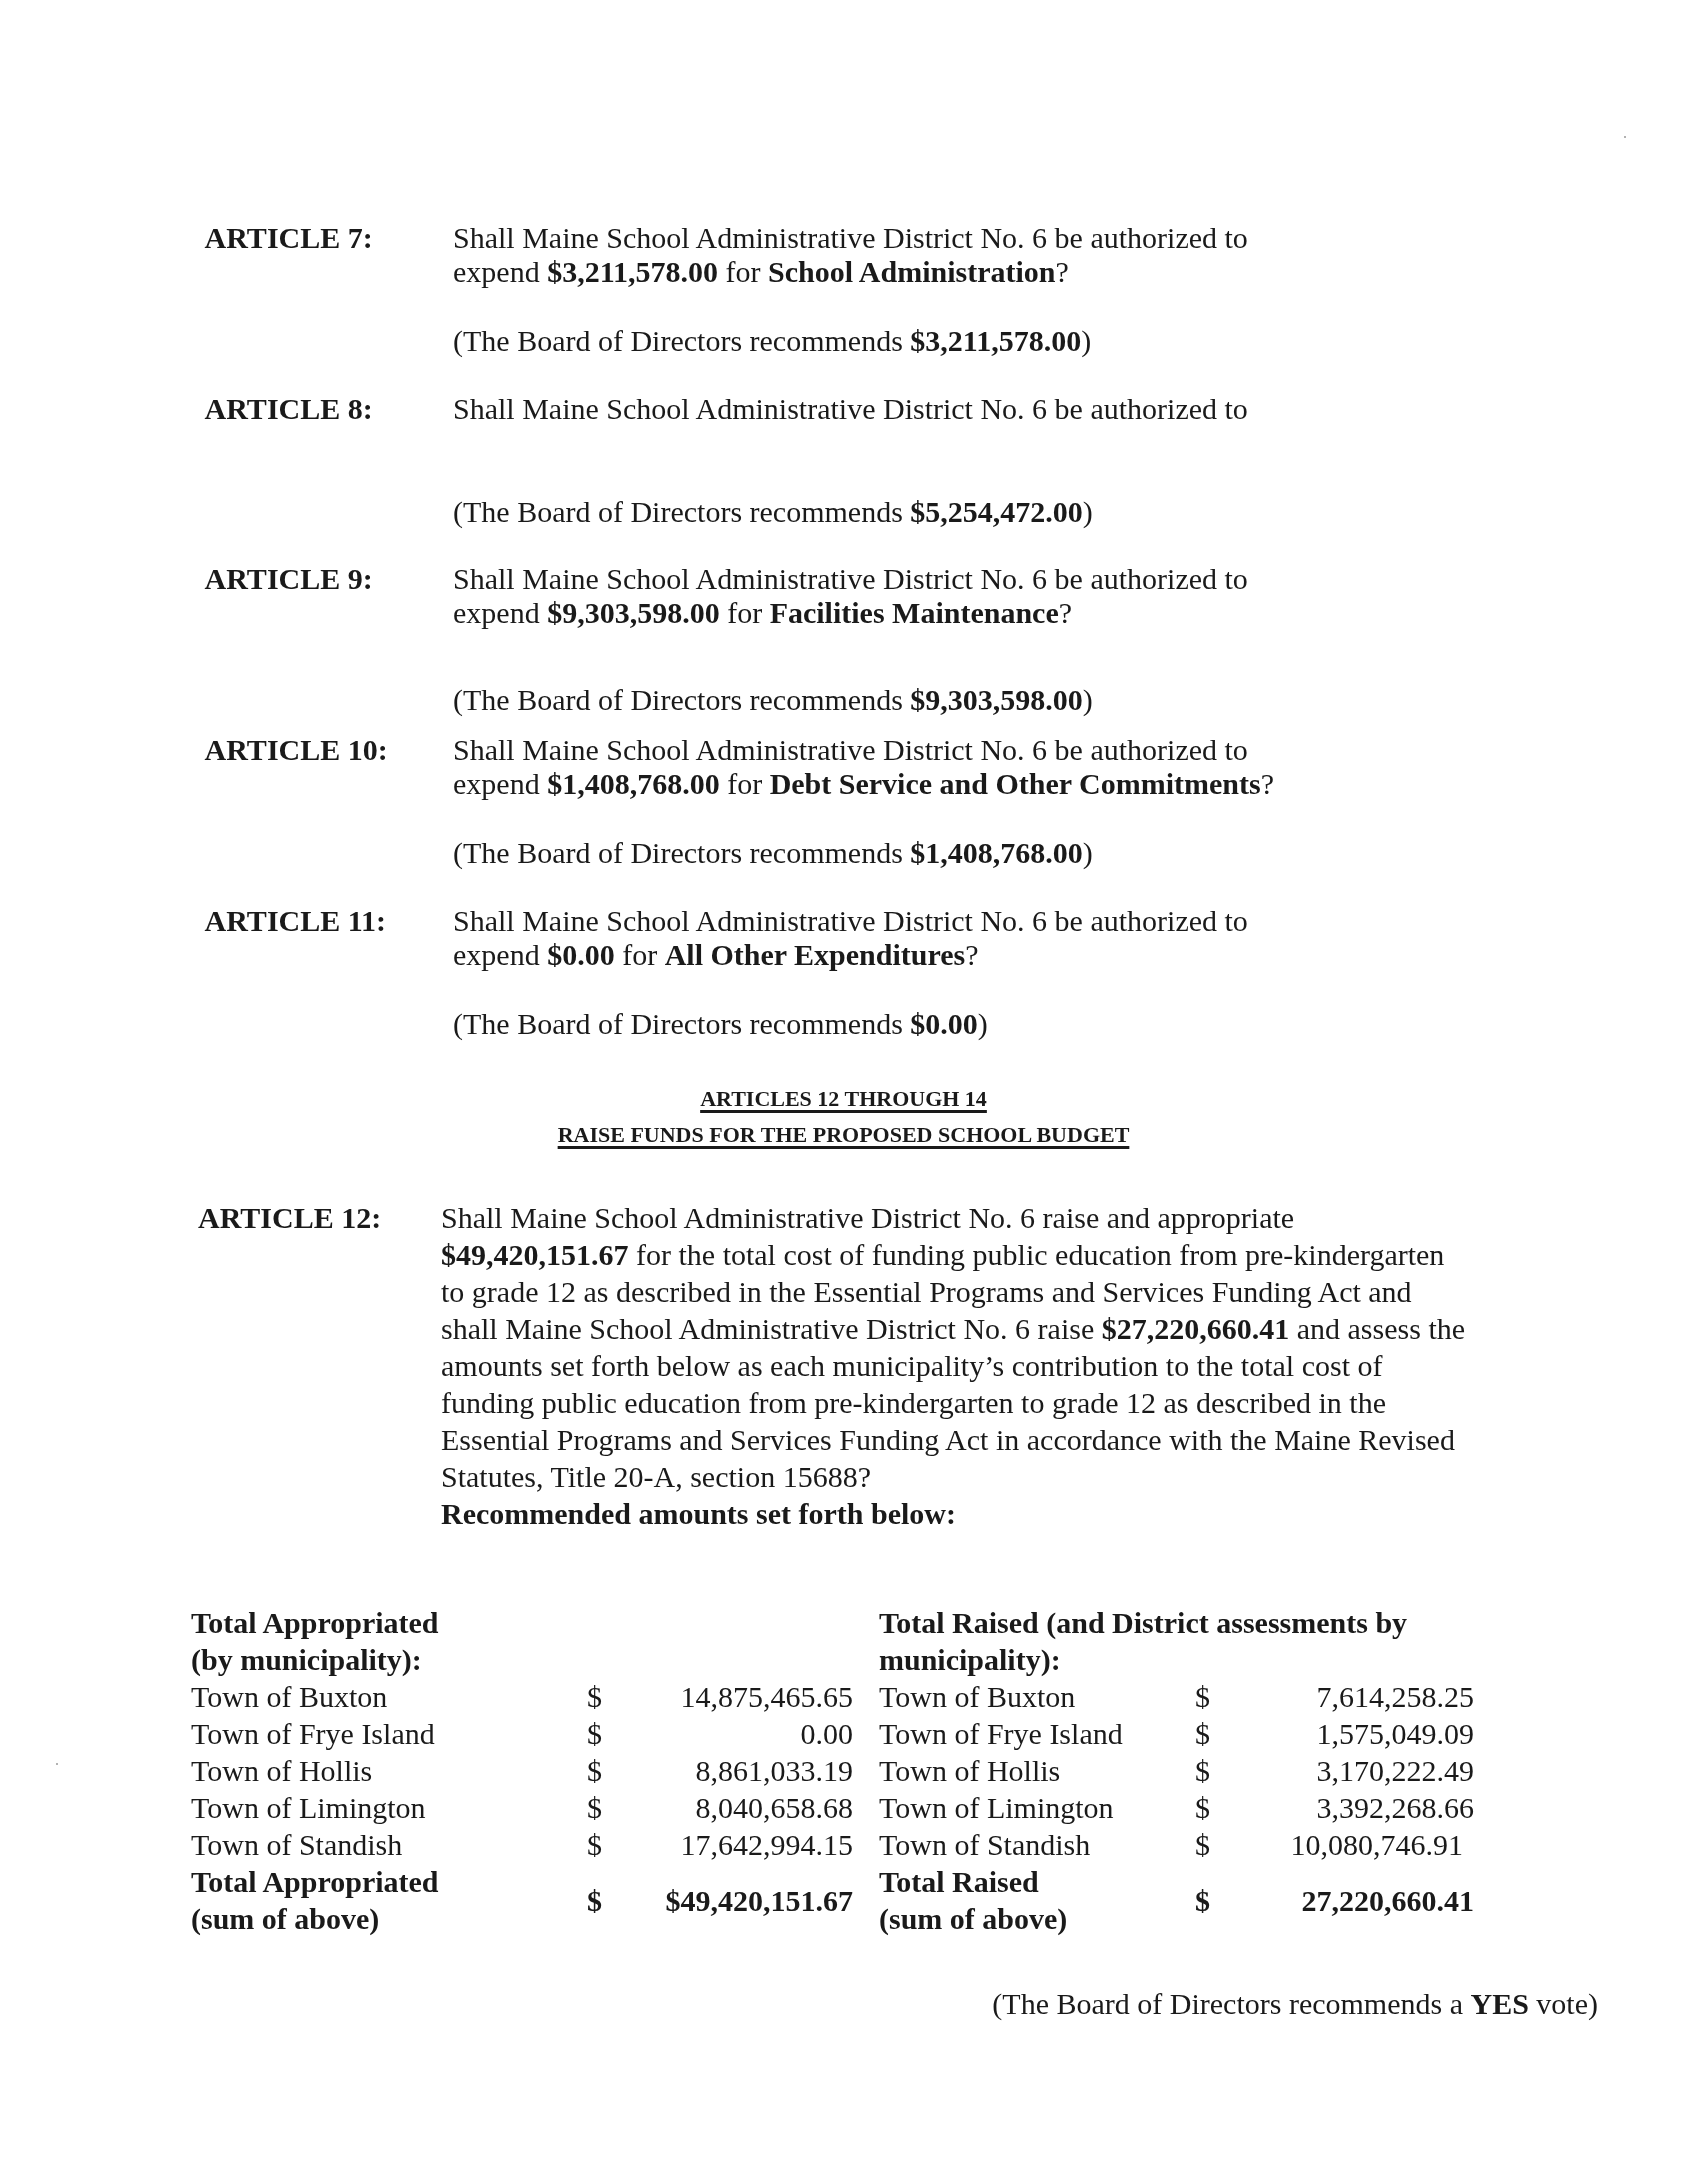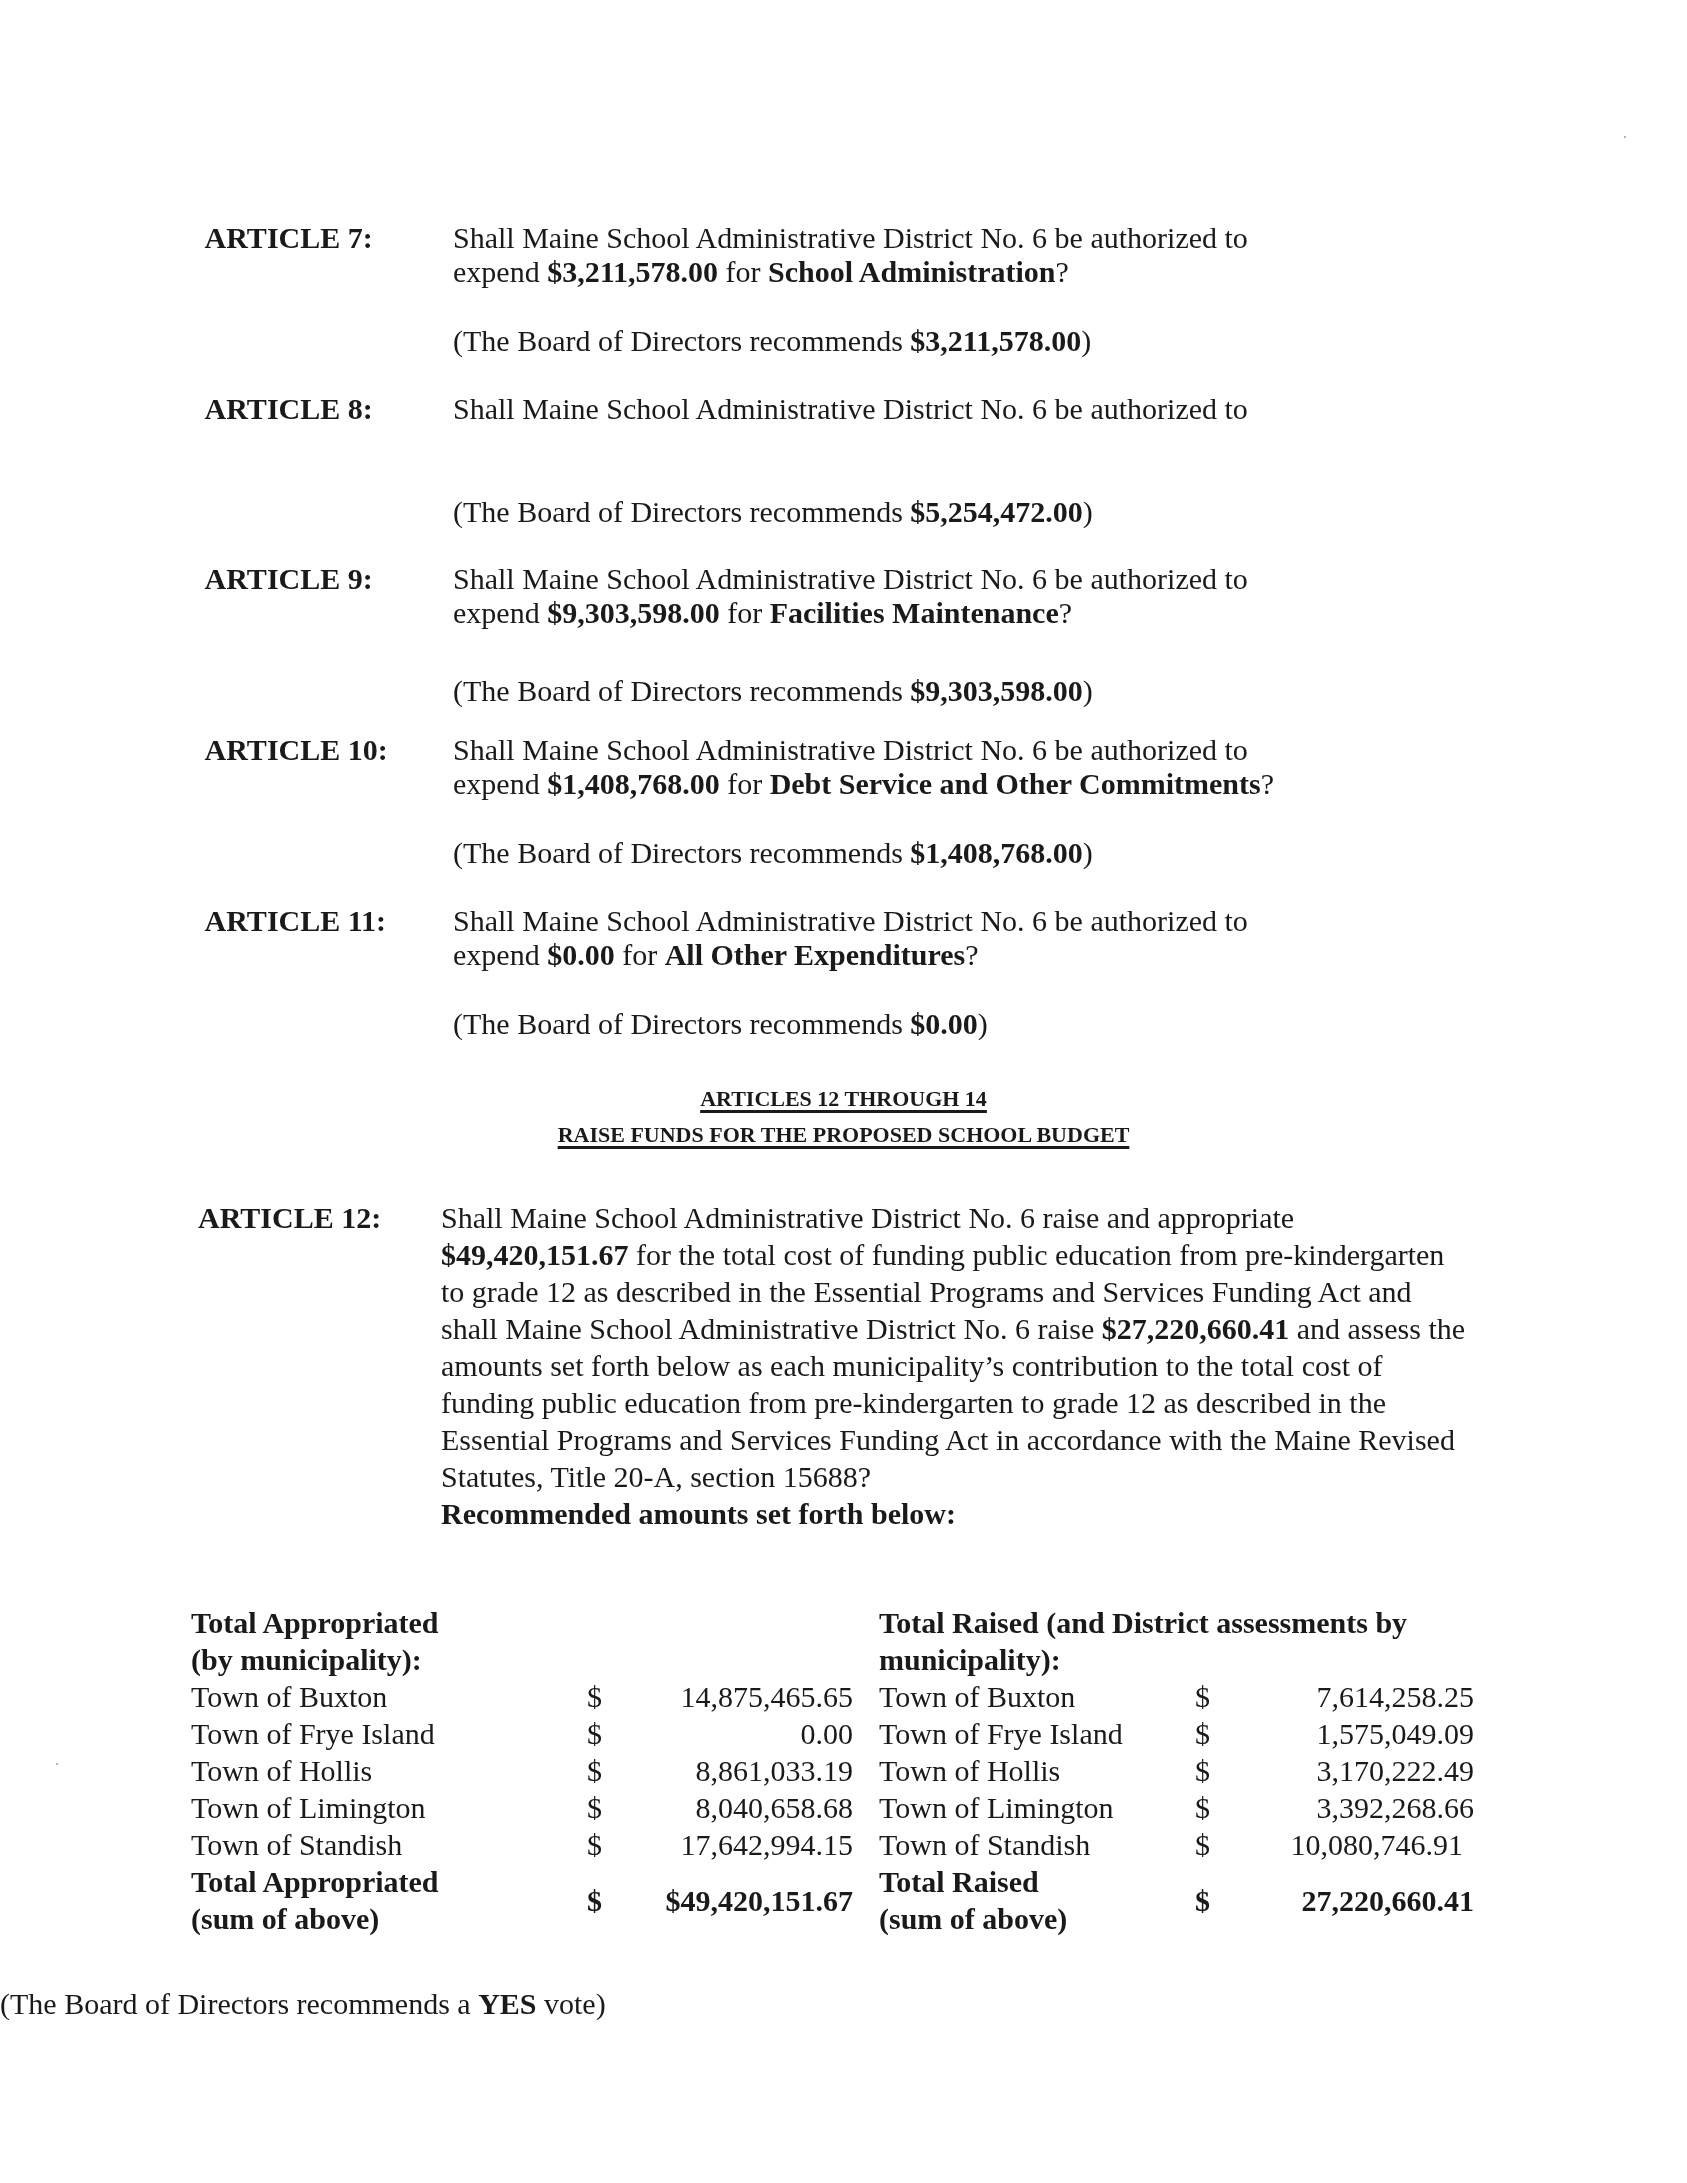--- a/index.html
+++ b/index.html
@@ -90,21 +90,21 @@
     .tbl .hdr { font-weight: bold; }
     .tbl .name { position: absolute; left: 0; }
     .tbl .dollar { position: absolute; }
     .tbl .amt { position: absolute; text-align: right; }
     .tbl .total { font-weight: bold; }
     .final-rec {
       position: absolute;
       left: 0;
       width: 1598px;
       top: 1987px;
-      text-align: left;
+      text-align: right;
       font-size: 30px;
       line-height: 34px;
       padding-left: 0px;
     }
     .speck {
       position: absolute;
       width: 2px; height: 2px;
       background: #999;
       border-radius: 50%;
     }
@@ -130,21 +130,21 @@
     </div>
     <div class="rec" style="top:103px;"><span>(The Board of Directors recommends </span><b>$5,254,472.00</b><span>)</span></div>
   </div>
 
   <div class="article" style="top:562px;">
     <span class="label">ARTICLE 9:</span>
     <div class="body">
       <div>Shall Maine School Administrative District No. 6 be authorized to</div>
       <div><span>expend </span><b>$9,303,598.00</b><span> for </span><b>Facilities Maintenance</b><span>?</span></div>
     </div>
-    <div class="rec" style="top:112px;"><span>(The Board of Directors recommends </span><b>$9,303,598.00</b><span>)</span></div>
+    <div class="rec" style="top:121px;"><span>(The Board of Directors recommends </span><b>$9,303,598.00</b><span>)</span></div>
   </div>
 
   <div class="article" style="top:733px;">
     <span class="label">ARTICLE 10:</span>
     <div class="body">
       <div>Shall Maine School Administrative District No. 6 be authorized to</div>
       <div><span>expend </span><b>$1,408,768.00</b><span> for </span><b>Debt Service and Other Commitments</b><span>?</span></div>
     </div>
     <div class="rec" style="top:103px;"><span>(The Board of Directors recommends </span><b>$1,408,768.00</b><span>)</span></div>
   </div>

